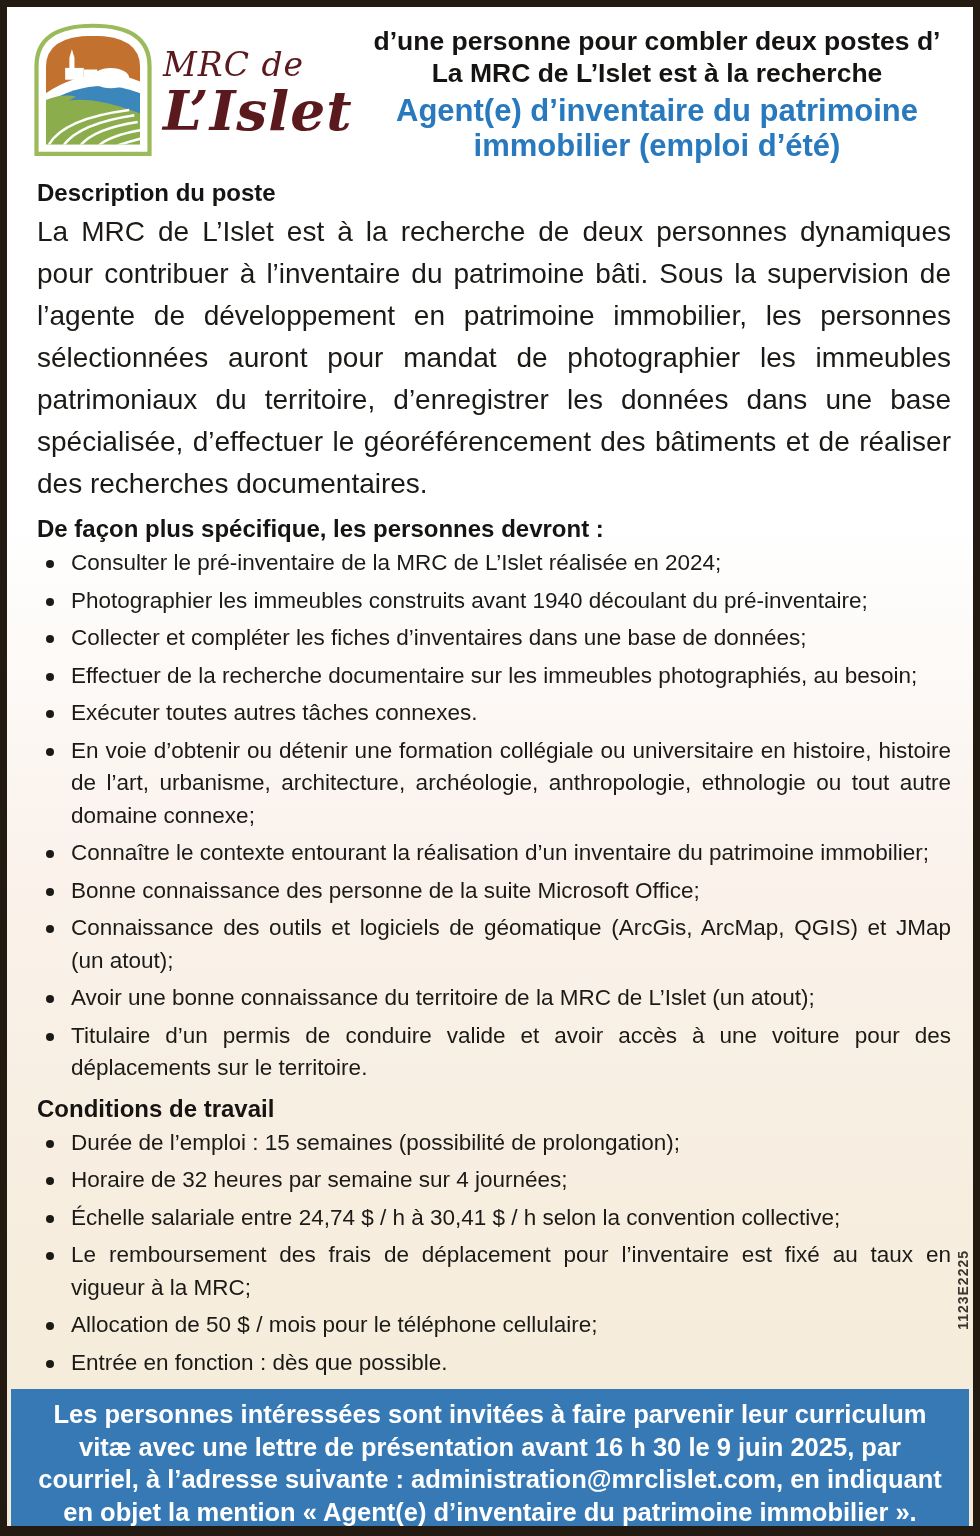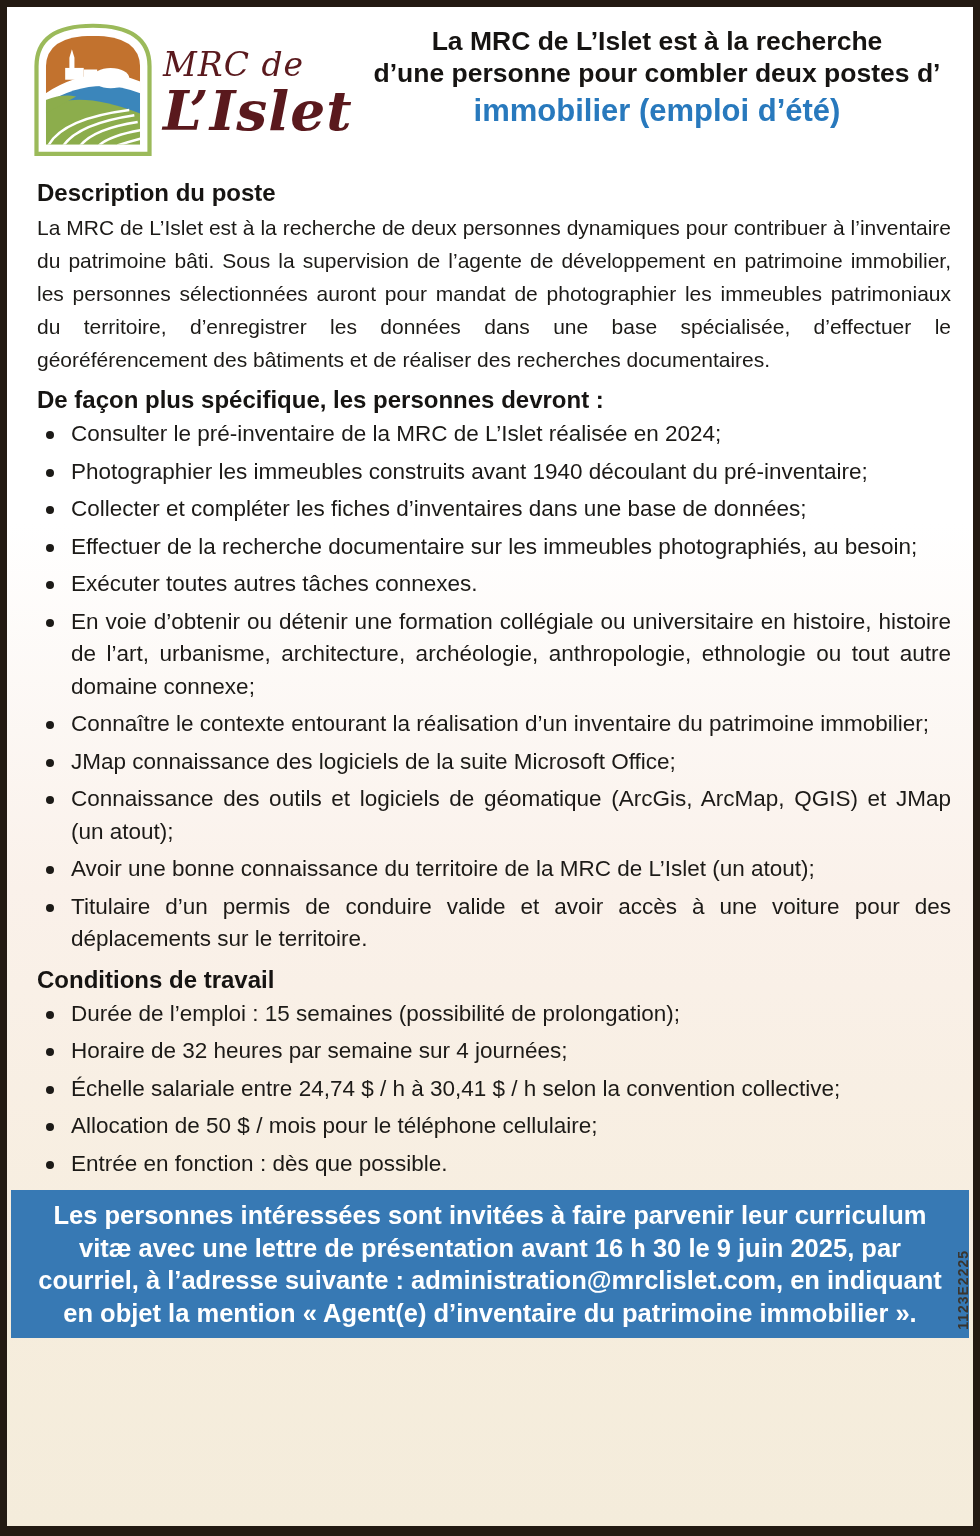--- a/index.html
+++ b/index.html
@@ -33,21 +33,21 @@
   .logo-text .l2{
     font-family:"DejaVu Serif", serif; font-style:italic; font-weight:bold;
     font-size:55px; color:#5a191d; margin-top:2px; letter-spacing:1px;
   }
   .header-titles{ flex:1 1 auto; text-align:center; padding-top:6px; }
   .header-intro{ font-weight:bold; font-size:26.5px; line-height:1.22; color:#161412; }
   .header-title{ font-weight:bold; font-size:31px; line-height:1.13; color:#2879bd; margin-top:3px; }
   
   .content{ padding:4px 22px 0 30px; }
   h2{ font-size:24px; font-weight:bold; color:#161412; margin:9px 0 3px 0; line-height:1.25; }
-  p.body-par{ font-size:21px; line-height:33px; text-align:justify; color:#1c1a17; }
+  p.body-par{ font-size:28px; line-height:42px; text-align:justify; color:#1c1a17; }
   ul.blist{ list-style:none; margin:2px 0 0 0; }
   ul.blist li{
     position:relative;
     padding-left:34px;
     font-size:22.5px; line-height:32.5px;
     text-align:justify;
     margin-bottom:5px;
     color:#1c1a17;
   }
   ul.blist li::before{
@@ -115,24 +115,25 @@
           </g>
         </g>
       </svg>
       <div class="logo-text">
         <div class="l1">MRC de</div>
         <div class="l2">L’Islet</div>
       </div>
     </div>
     <div class="header-titles">
       <div class="header-intro">
+        <div>d’une personne pour combler deux postes d’</div>
         <div>La MRC de L’Islet est à la recherche</div>
-        <div>d’une personne pour combler deux postes d’</div>
       </div>
       <div class="header-title">
+        <div>Agent(e) d’inventaire du patrimoine</div>
         <div>immobilier (emploi d’été)</div>
       </div>
     </div>
   </div>
 
   <div class="content">
 
     <h2>Description du poste</h2>
     <p class="body-par">La MRC de L’Islet est à la recherche de deux personnes dynamiques pour contribuer à l’inventaire du patrimoine bâti. Sous la supervision de l’agente de développement en patrimoine immobilier, les personnes sélectionnées auront pour mandat de photographier les immeubles patrimoniaux du territoire, d’enregistrer les données dans une base spécialisée, d’effectuer le géoréférencement des bâtiments et de réaliser des recherches documentaires.</p>
 
@@ -141,31 +142,32 @@
       <li>Consulter le pré-inventaire de la MRC de L’Islet réalisée en 2024;</li>
       <li>Photographier les immeubles construits avant 1940 découlant du pré-inventaire;</li>
       <li>Collecter et compléter les fiches d’inventaires dans une base de données;</li>
       <li>Effectuer de la recherche documentaire sur les immeubles photographiés, au besoin;</li>
       <li>Exécuter toutes autres tâches connexes.</li>
     </ul>
 
     <ul class="blist">
       <li>En voie d’obtenir ou détenir une formation collégiale ou universitaire en histoire, histoire de l’art, urbanisme, architecture, archéologie, anthropologie, ethnologie ou tout autre domaine connexe;</li>
       <li>Connaître le contexte entourant la réalisation d’un inventaire du patrimoine immobilier;</li>
-      <li>JMap connaissance des logiciels de la suite Microsoft Office;</li>
+      <li>Bonne connaissance des personne de la suite Microsoft Office;</li>
       <li>Connaissance des outils et logiciels de géomatique (ArcGis, ArcMap, QGIS) et JMap (un atout);</li>
       <li>Avoir une bonne connaissance du territoire de la MRC de L’Islet (un atout);</li>
       <li>Titulaire d’un permis de conduire valide et avoir accès à une voiture pour des déplacements sur le territoire.</li>
     </ul>
 
     <h2>Conditions de travail</h2>
     <ul class="blist">
       <li>Durée de l’emploi : 15 semaines (possibilité de prolongation);</li>
       <li>Horaire de 32 heures par semaine sur 4 journées;</li>
       <li>Échelle salariale entre 24,74 $ / h à 30,41 $ / h selon la convention collective;</li>
+      <li>Le remboursement des frais de déplacement pour l’inventaire est fixé au taux en vigueur à la MRC;</li>
       <li>Allocation de 50 $ / mois pour le téléphone cellulaire;</li>
       <li>Entrée en fonction : dès que possible.</li>
     </ul>
   </div>
 
   <div class="vcode">1123E2225</div>
 
   <div class="cta">Les personnes intéressées sont invitées à faire parvenir leur curriculum vitæ avec une lettre de présentation avant 16 h 30 le 9 juin 2025, par courriel, à l’adresse suivante : administration@mrclislet.com, en indiquant en objet la mention « Agent(e) d’inventaire du patrimoine immobilier ».</div>
 
 </div>

